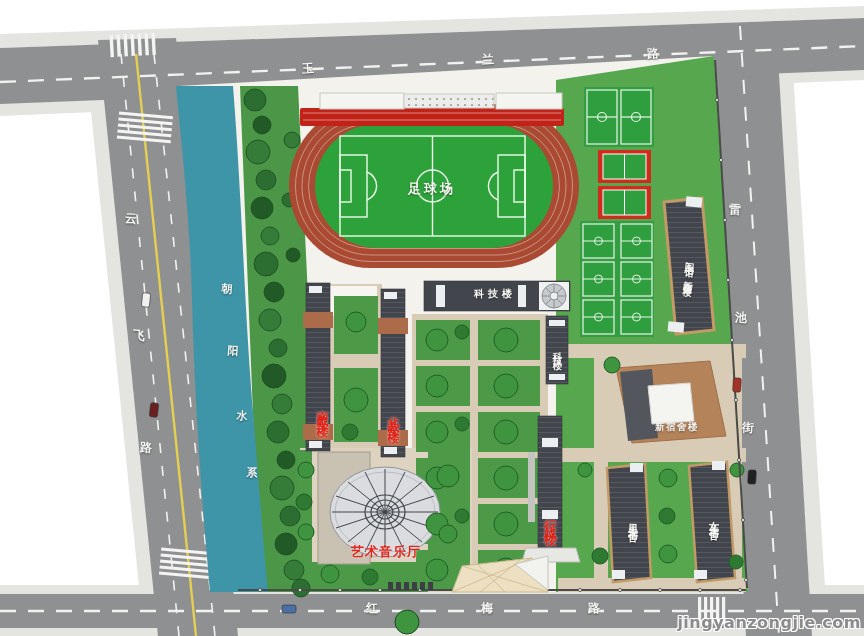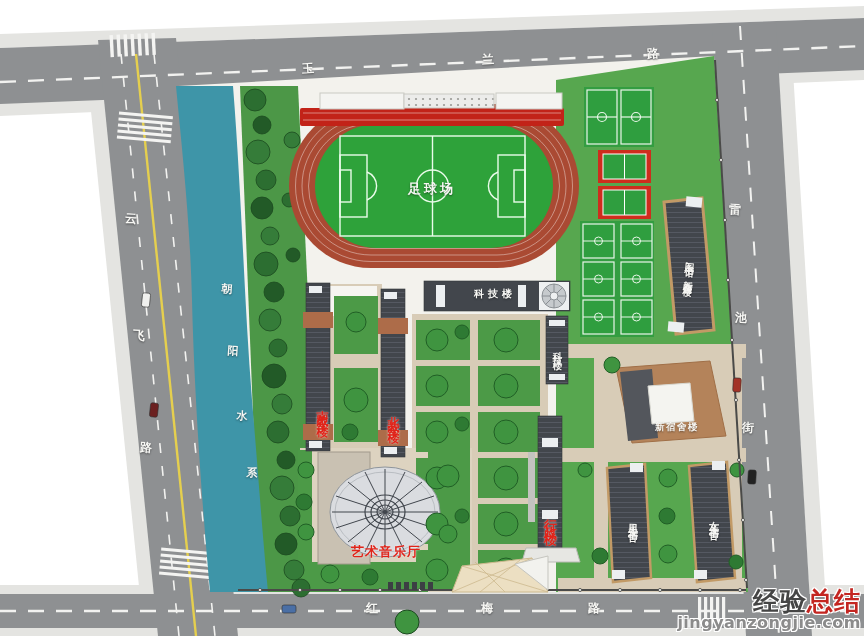--- a/index.html
+++ b/index.html
@@ -441,16 +441,15 @@
 <span class="lbl v red" style="left:322px;top:374px;font-size:12px;letter-spacing:5px">南教学楼</span>
 <span class="lbl v red" style="left:393px;top:380px;font-size:12px;letter-spacing:5px">北教学楼</span>
 <span class="lbl v red" style="left:550px;top:483px;font-size:13px;letter-spacing:7px">行政楼</span>
 <span class="lbl red" style="left:386px;top:516px;font-size:13px;letter-spacing:1px">艺术音乐厅</span>
 <span class="lbl" style="left:677px;top:427px;font-size:9.5px;letter-spacing:1.5px">新宿舍楼</span>
 <span class="lbl v" style="left:689px;top:268px;font-size:9.5px;letter-spacing:2px;transform:translate(-50%,-50%) rotate(5deg)">图书馆、新宿舍楼</span>
 <span class="lbl v" style="left:633px;top:521px;font-size:10px;letter-spacing:3px;transform:translate(-50%,-50%) rotate(2deg)">男生宿舍</span>
 <span class="lbl v" style="left:714px;top:519px;font-size:10px;letter-spacing:3px;transform:translate(-50%,-50%) rotate(2deg)">女生宿舍</span>
 
 <div class="wm">
-  <div class="wm-brand"><span>经验</span><span class="wm-red">总结</span></div>
   <div class="wm-site">jingyanzongjie.com</div>
 </div>
 </div>
 
 </body></html>

